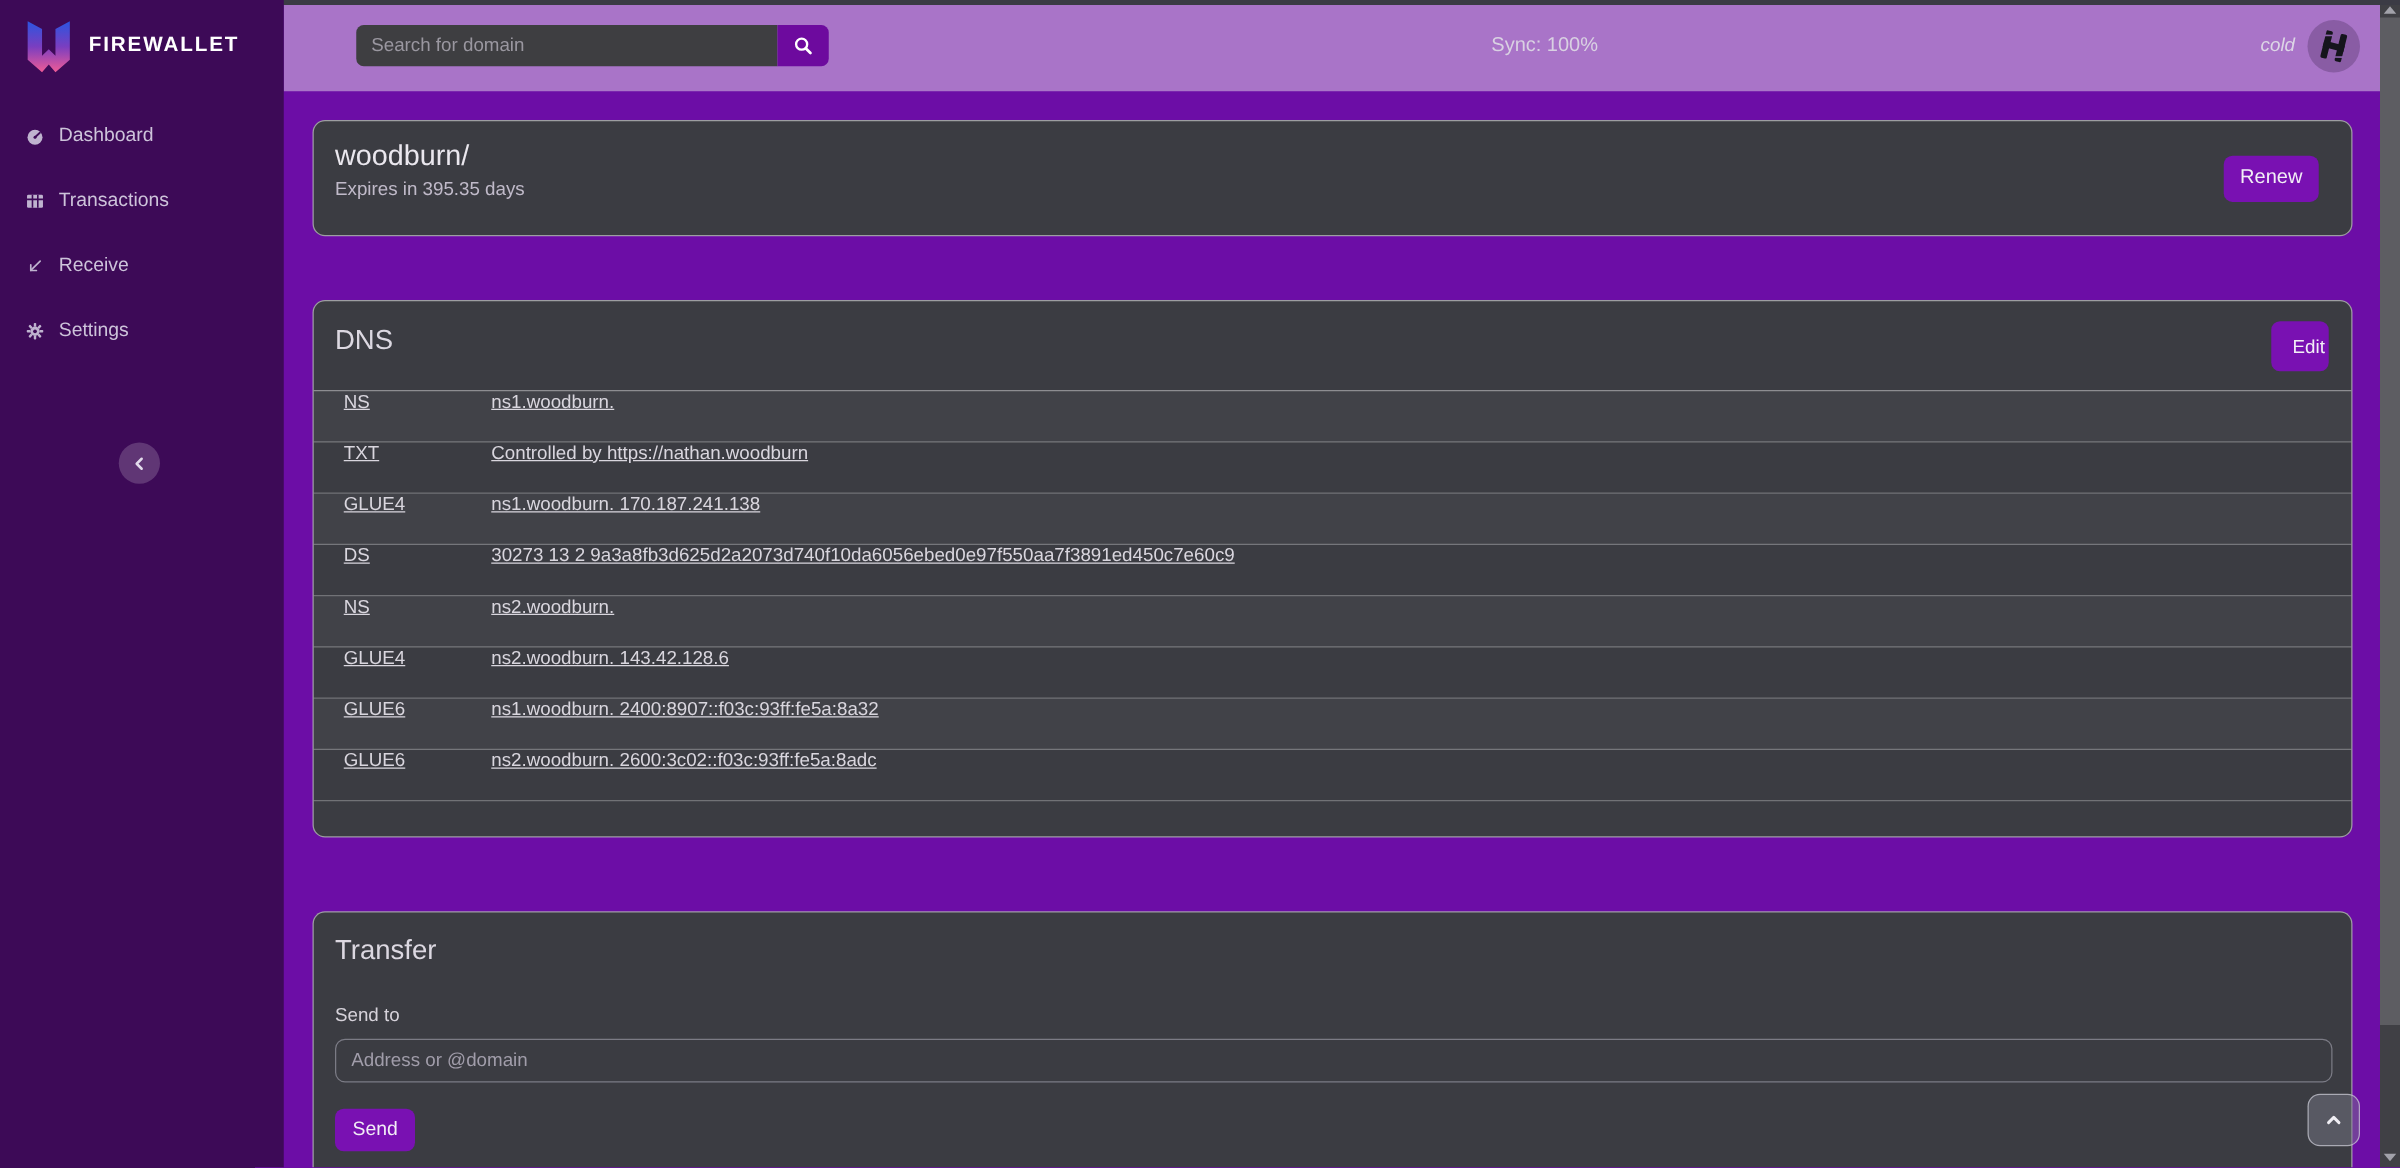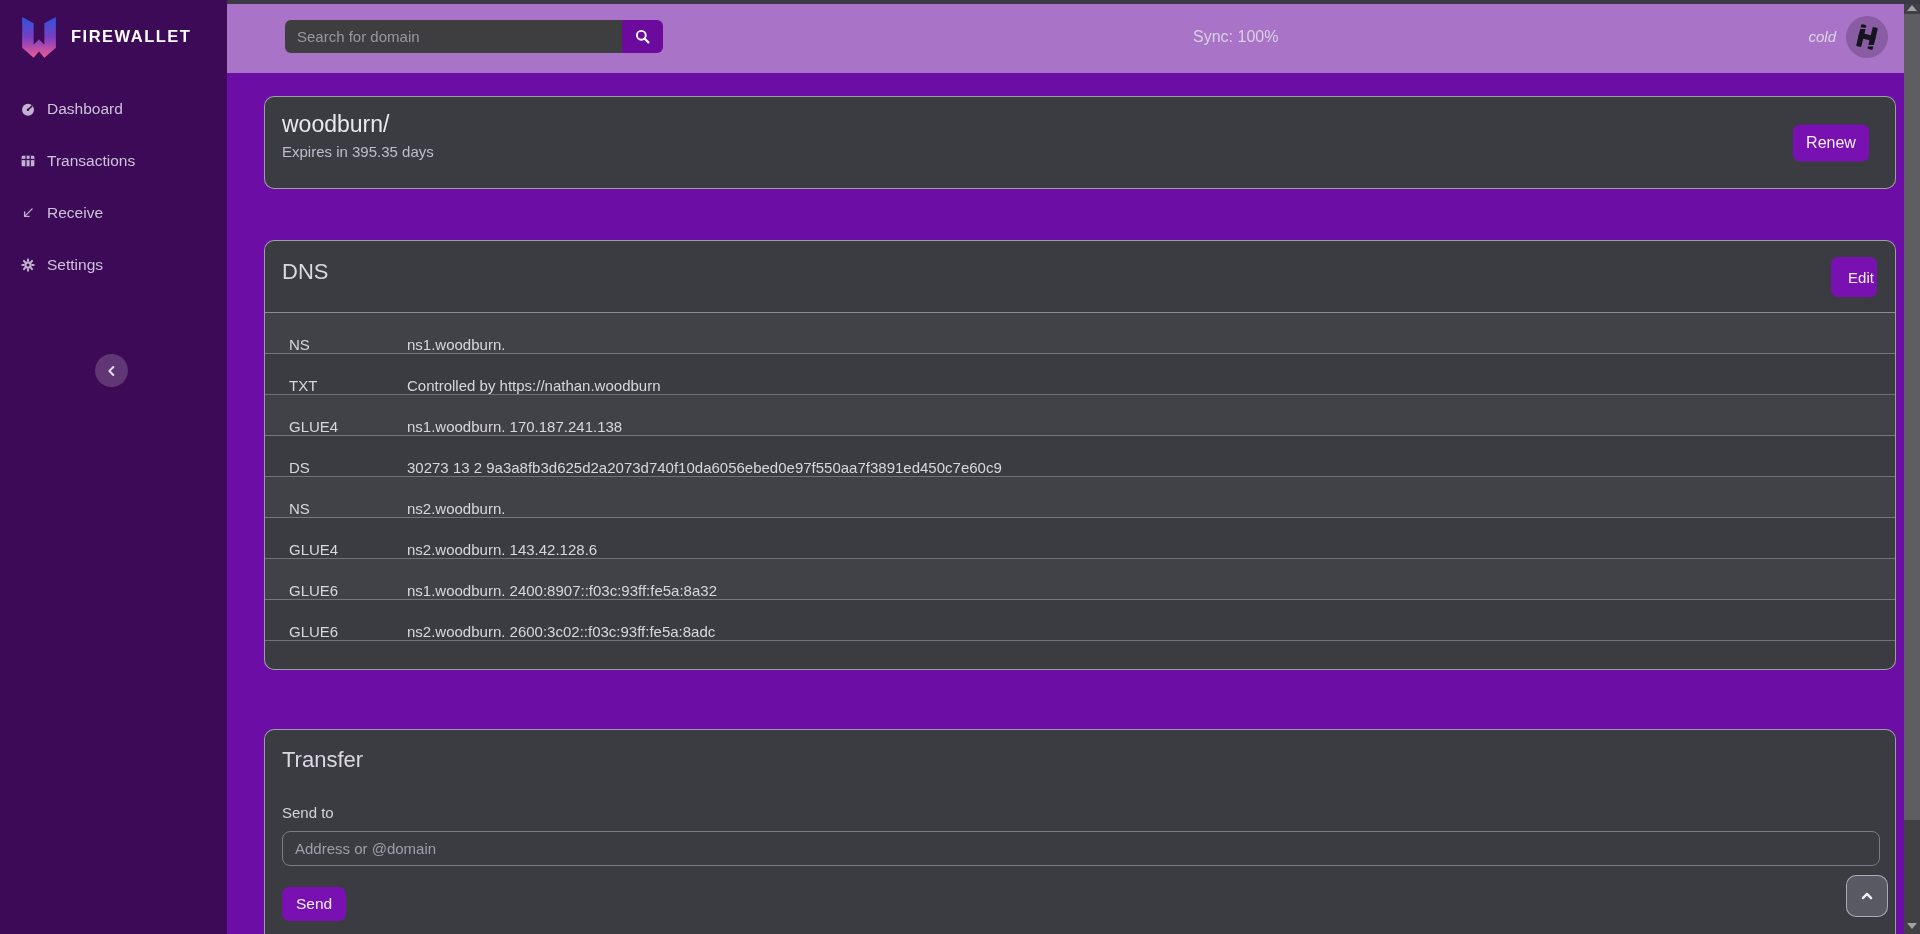--- a/index.html
+++ b/index.html
@@ -28,35 +28,35 @@
   .search-input::placeholder { color:#9a97a0; }
   .search-btn { width:41px; background:#6d0a9e; border:none; border-radius:0 6px 6px 0; cursor:pointer;
     display:flex; align-items:center; justify-content:center; }
   .sync-label { flex:1; text-align:center; color:#d9d1e2; font-size:16px; }
   .wallet-group { display:flex; align-items:center; flex:none; }
   .wallet-name { color:#ddd6e6; font-size:15px; margin-right:10px;font-style:italic; }
   .wallet-icon-circle { width:42px; height:42px; border-radius:50%; background:rgba(25,8,35,0.22);
     display:flex; align-items:center; justify-content:center; cursor:pointer; }
 
   
-  .content { position:absolute; left:241px; top:73px; width:1677px; height:861px; background:#6c0da6; overflow:hidden; z-index:3; }
+  .content { position:absolute; left:227px; top:73px; width:1677px; height:861px; background:#6c0da6; overflow:hidden; z-index:3; }
   .card { margin-left:23px; width:1632px; background:#3b3c42; border:1px solid rgba(255,255,255,0.5); border-radius:10px; position:relative; }
 
   .domain-card { margin-top:23px; height:93px; padding:11px 17px; }
   .domain-title { color:#eae7ee; font-size:23px; font-weight:normal; line-height:32px; }
   .domain-expiry { color:#c0bac9; font-size:15px; line-height:24px; }
   .btn { background:#7911b2; color:#f2eef6; border:none; border-radius:7px; cursor:pointer; font-family:"Liberation Sans", sans-serif; }
   .renew-btn { position:absolute; right:26px; top:50%; transform:translateY(-50%); width:76px; height:37px; font-size:16px; }
 
   .dns-card { margin-top:51px; height:430px; }
   .dns-header { height:72px; border-bottom:1px solid rgba(255,255,255,0.42); position:relative; padding:16px 17px; }
   .card-title { color:#dcd8e1; font-size:22px; line-height:30px; font-weight:normal; }
   .edit-btn { position:absolute; right:18px; top:16px; width:46px; height:40px; font-size:15px;padding-left:14px; }
   .dns-table { }
-  .dns-row { display:flex; align-items:flex-end; height:41px; border-bottom:1px solid rgba(255,255,255,0.28); font-size:15px; color:#d9d6de; }
+  .dns-row { display:flex; align-items:flex-start; height:41px; border-bottom:1px solid rgba(255,255,255,0.28); font-size:15px; color:#d9d6de;text-decoration:underline; }
   .dns-row:nth-child(odd) { background:rgba(255,255,255,0.035); }
   .dns-type { flex:none; width:142px; padding-left:24px; }
   .dns-value { flex:1; }
 
   .transfer-card { margin-top:59px; height:240px; padding:15px 17px; }
   .send-to-label { color:#d6d2da; font-size:15px; margin-top:29px; }
   .transfer-input { display:block; margin-top:10px; width:1598px; height:35px; background:transparent;
     border:1px solid #7b7b85; border-radius:8px; outline:none; color:#d8d5dd; font-size:15px; padding:0 12px;
     font-family:"Liberation Sans", sans-serif; }
   .transfer-input::placeholder { color:#a19daa; }

